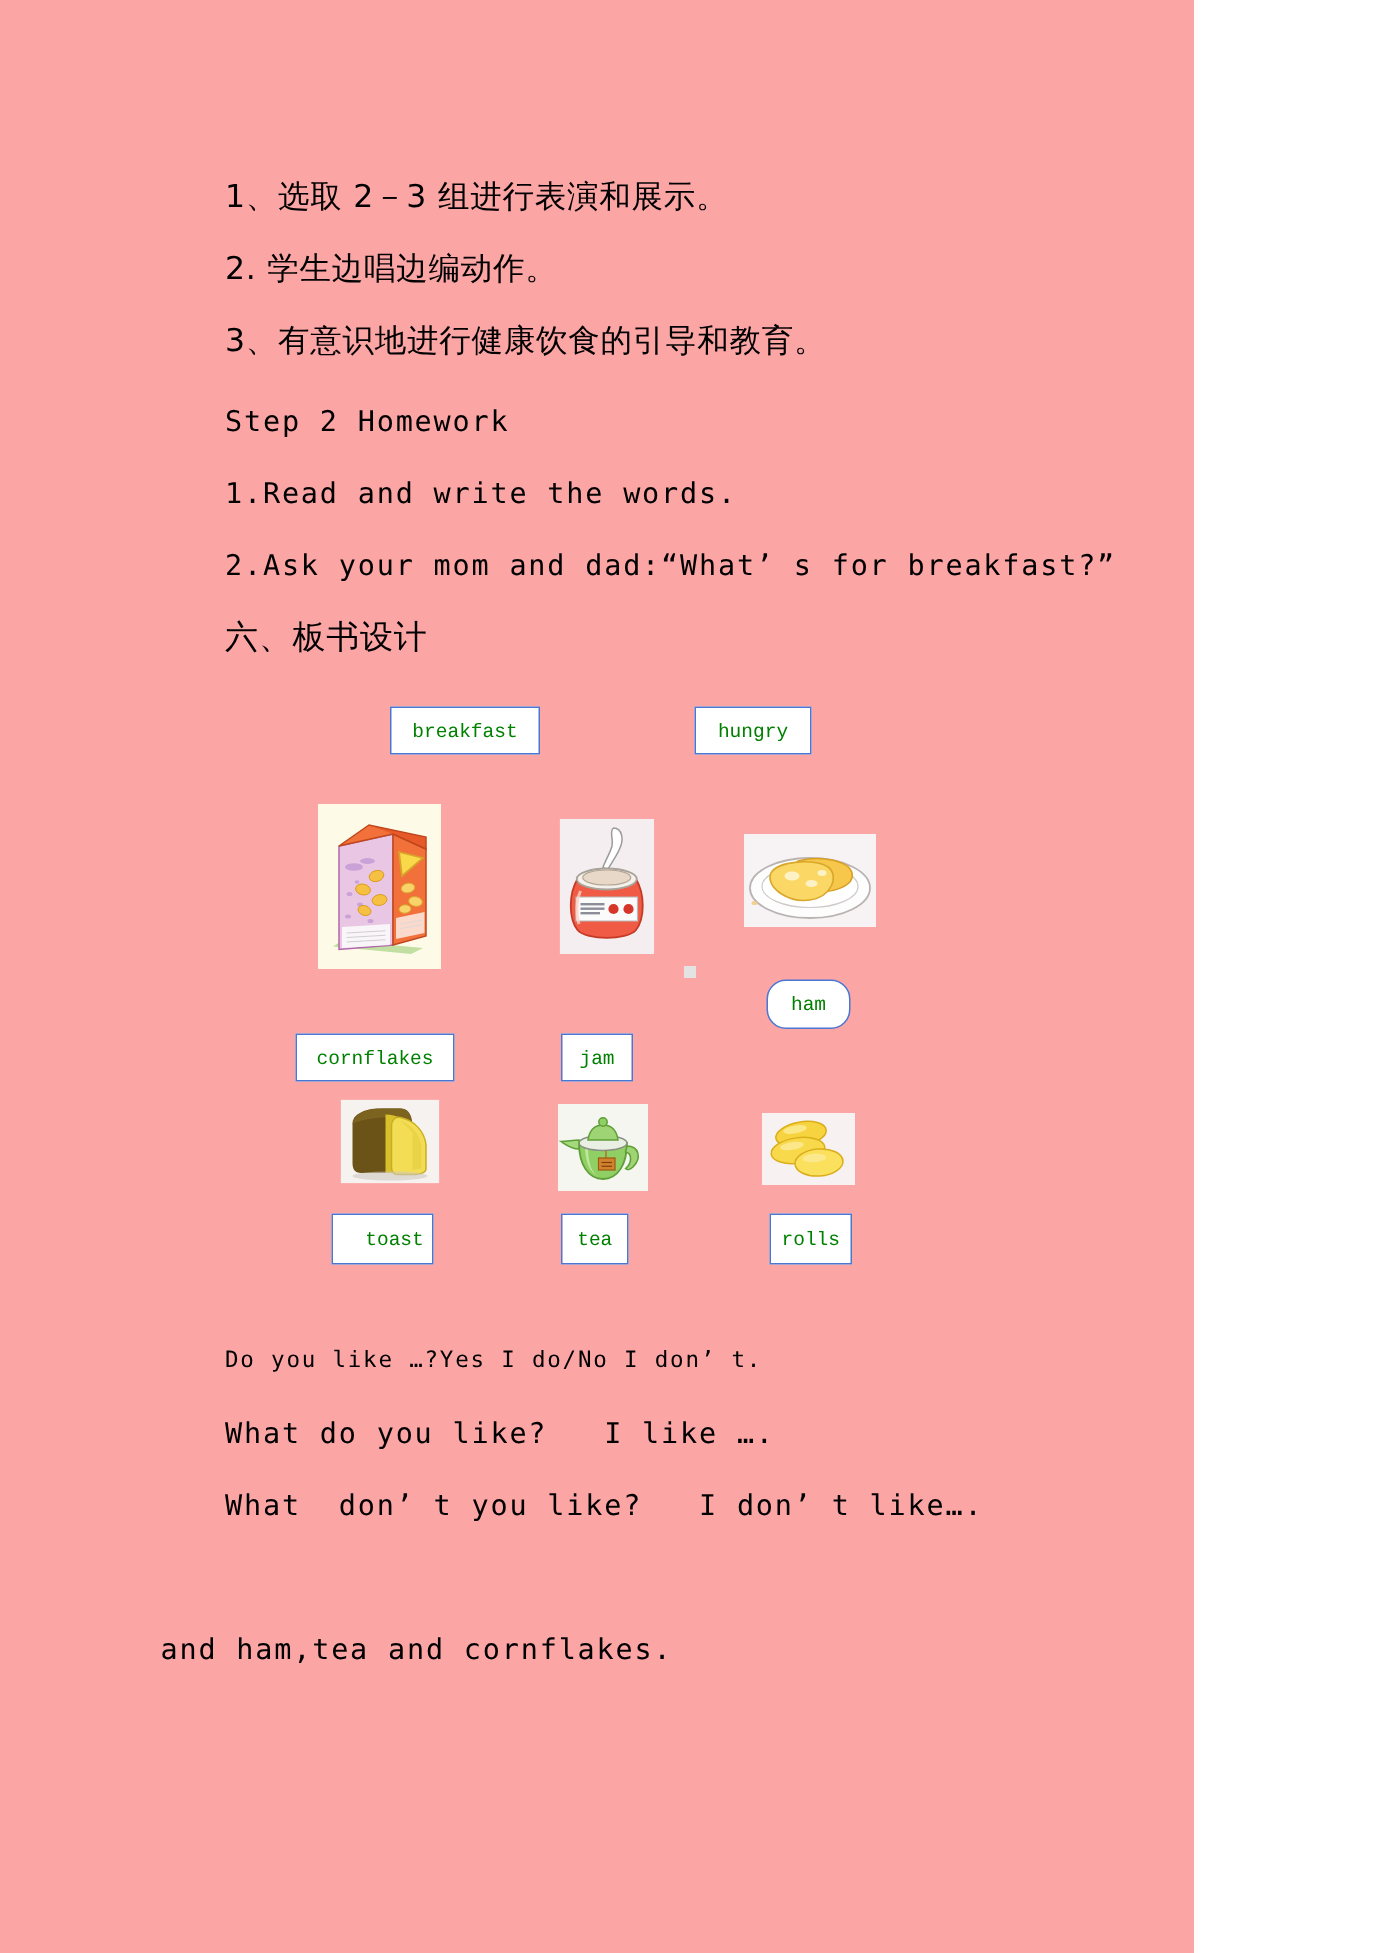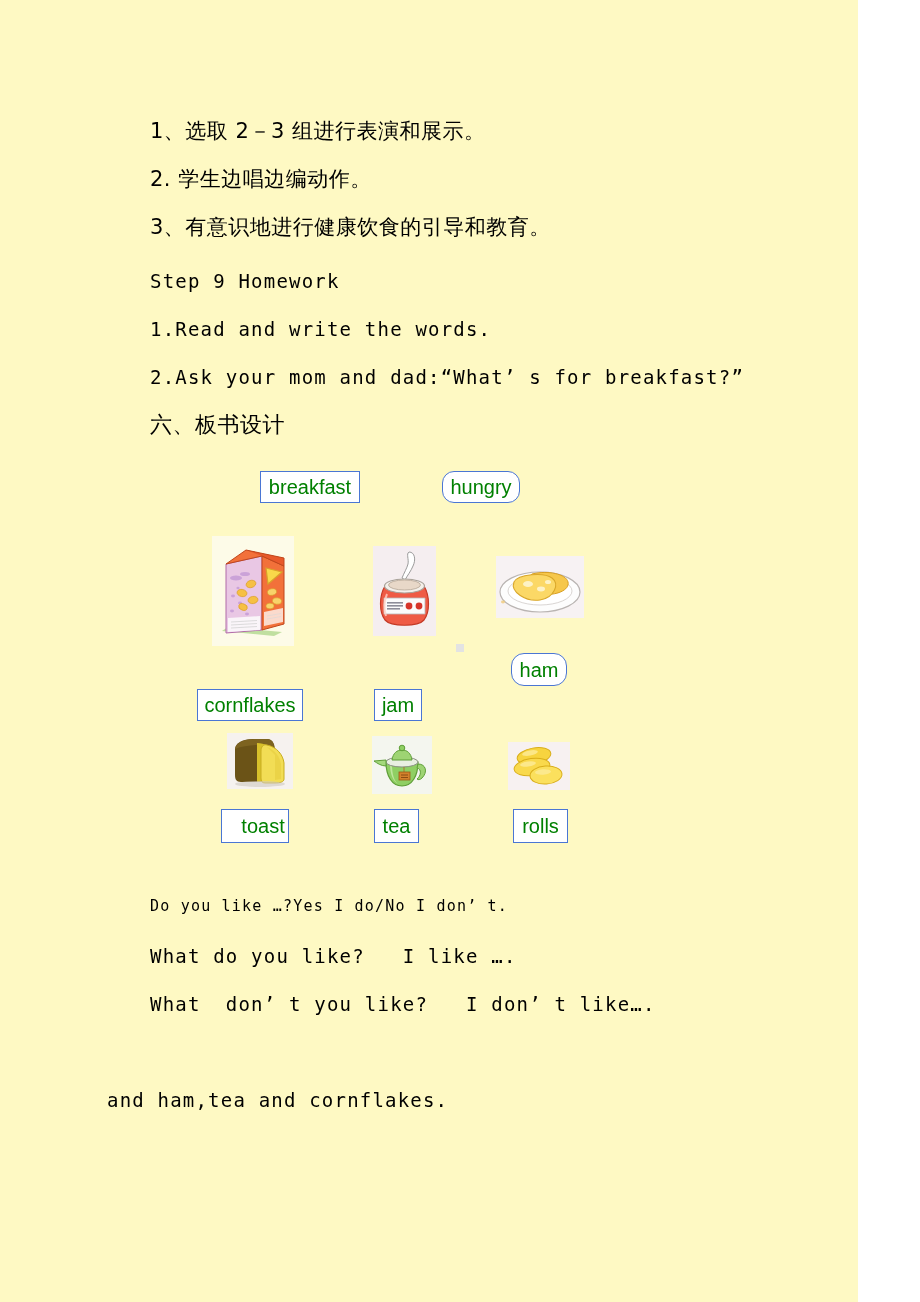--- a/index.html
+++ b/index.html
@@ -12,23 +12,23 @@
     height: 1302px;
     position: relative;
     overflow: hidden;
     font-family: "DejaVu Sans Mono", "Liberation Mono", monospace;
     color: #000000;
   }
 
   .page {
     position: absolute;
     left: 0; top: 0;
-    width: 858px;
+    width: 796px;
     height: 1302px;
-    background: #fef9c3;
+    background: #fca5a5;
   }
 
   
   .doc-line {
     position: absolute;
     white-space: pre;
     color: #000;
     font-family: "DejaVu Sans Mono", "Liberation Mono", monospace;
   }
   .cjk {
@@ -54,32 +54,32 @@
   .b-l4 { left:150px; top:1041px; font-size:19px; }
   .b-l5 { left:107px; top:1089px; font-size:19px; }
 
   
   .word-box {
     position: absolute;
     box-sizing: border-box;
     border: 1.5px solid #4a76d4;
     background: #ffffff;
     color: #008000;
-    font-family: Liberation Sans, sans-serif;
-    font-size: 20px;
+    font-family: Liberation Mono, monospace;
+    font-size: 13px;
     line-height: 1;
     display: flex;
     align-items: center;
     justify-content: center;
     white-space: nowrap;
     padding: 0 6px;
   }
 
   .wb-breakfast  { left:260px; top:471px; width:100px; height:32px; }
-  .wb-hungry     { left:442px; top:471px; width:78px;  height:32px;border-radius:12px; }
+  .wb-hungry     { left:463px; top:471px; width:78px;  height:32px; }
   .wb-ham        { left:511px; top:653px; width:56px;  height:33px;border-radius:13px; }
   .wb-cornflakes { left:197px; top:689px; width:106px; height:32px; }
   .wb-jam        { left:374px; top:689px; width:48px;  height:32px; }
   .wb-toast      { left:221px; top:809px; width:68px;  height:34px;padding-left:22px; }
   .wb-tea        { left:374px; top:809px; width:45px;  height:34px; }
   .wb-rolls      { left:513px; top:809px; width:55px;  height:34px; }
 
   
   .pic {
     position: absolute;
@@ -103,21 +103,21 @@
 </style>
 </head>
 <body>
 
 <div class="page">
 
   <div class="doc-line cjk t-l1">1、选取 2－3 组进行表演和展示。</div>
   <div class="doc-line cjk t-l2">2. 学生边唱边编动作。</div>
   <div class="doc-line cjk t-l3">3、有意识地进行健康饮食的引导和教育。</div>
 
-  <div class="doc-line mono t-l4">Step 9 Homework</div>
+  <div class="doc-line mono t-l4">Step 2 Homework</div>
   <div class="doc-line mono t-l5">1.Read and write the words.</div>
   <div class="doc-line mono t-l6">2.Ask your mom and dad:“What’ s for breakfast?”</div>
 
   <div class="doc-line cjk t-l7">六、板书设计</div>
 
   <div class="word-box wb-breakfast">breakfast</div>
   <div class="word-box wb-hungry">hungry</div>
 
   <div class="pic pic-cornflakes">
     <svg viewBox="0 0 82 110" xmlns="http://www.w3.org/2000/svg">

